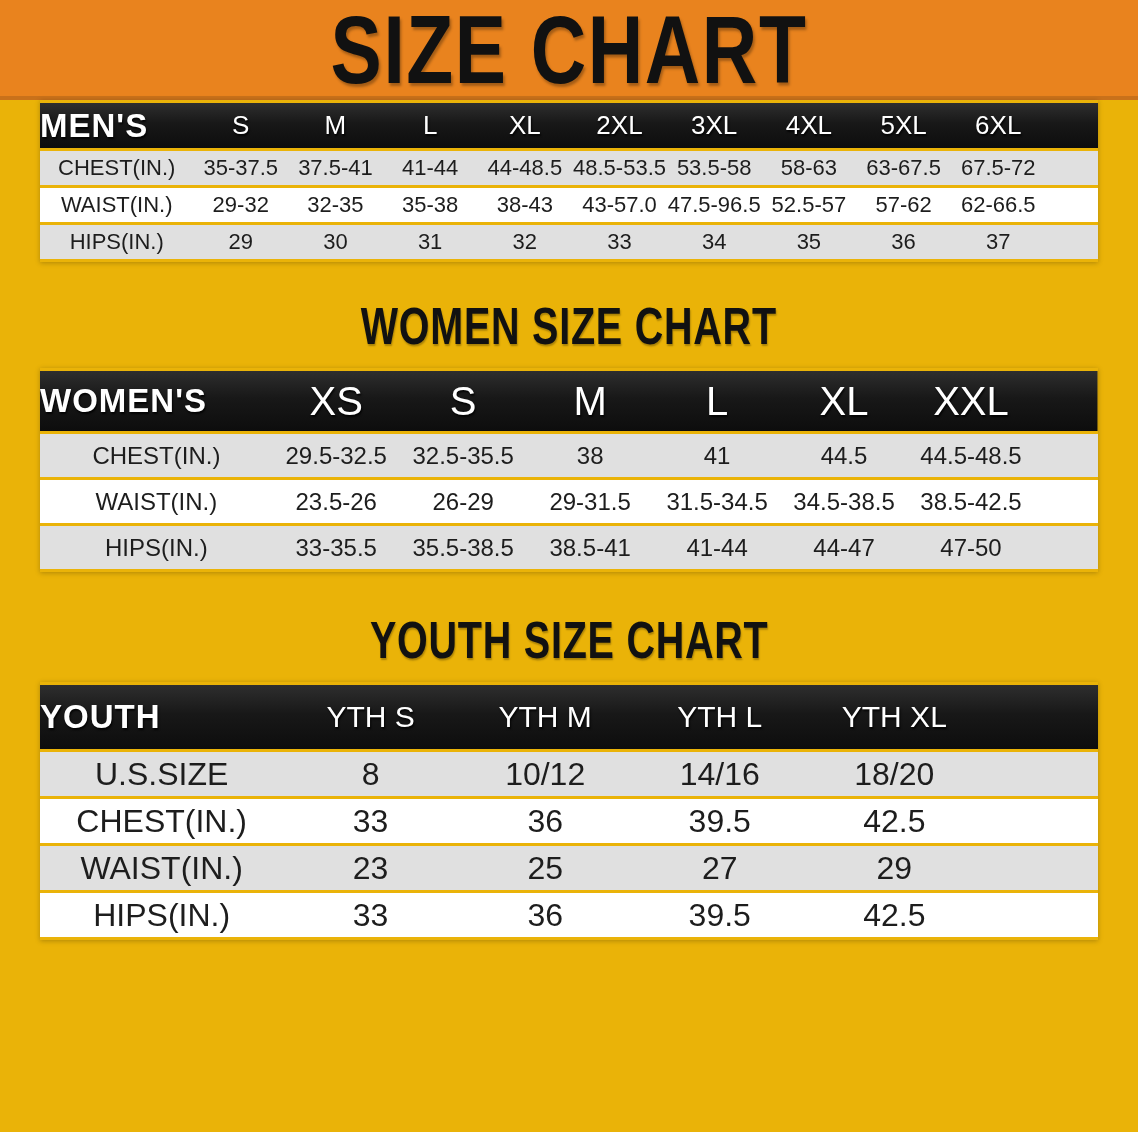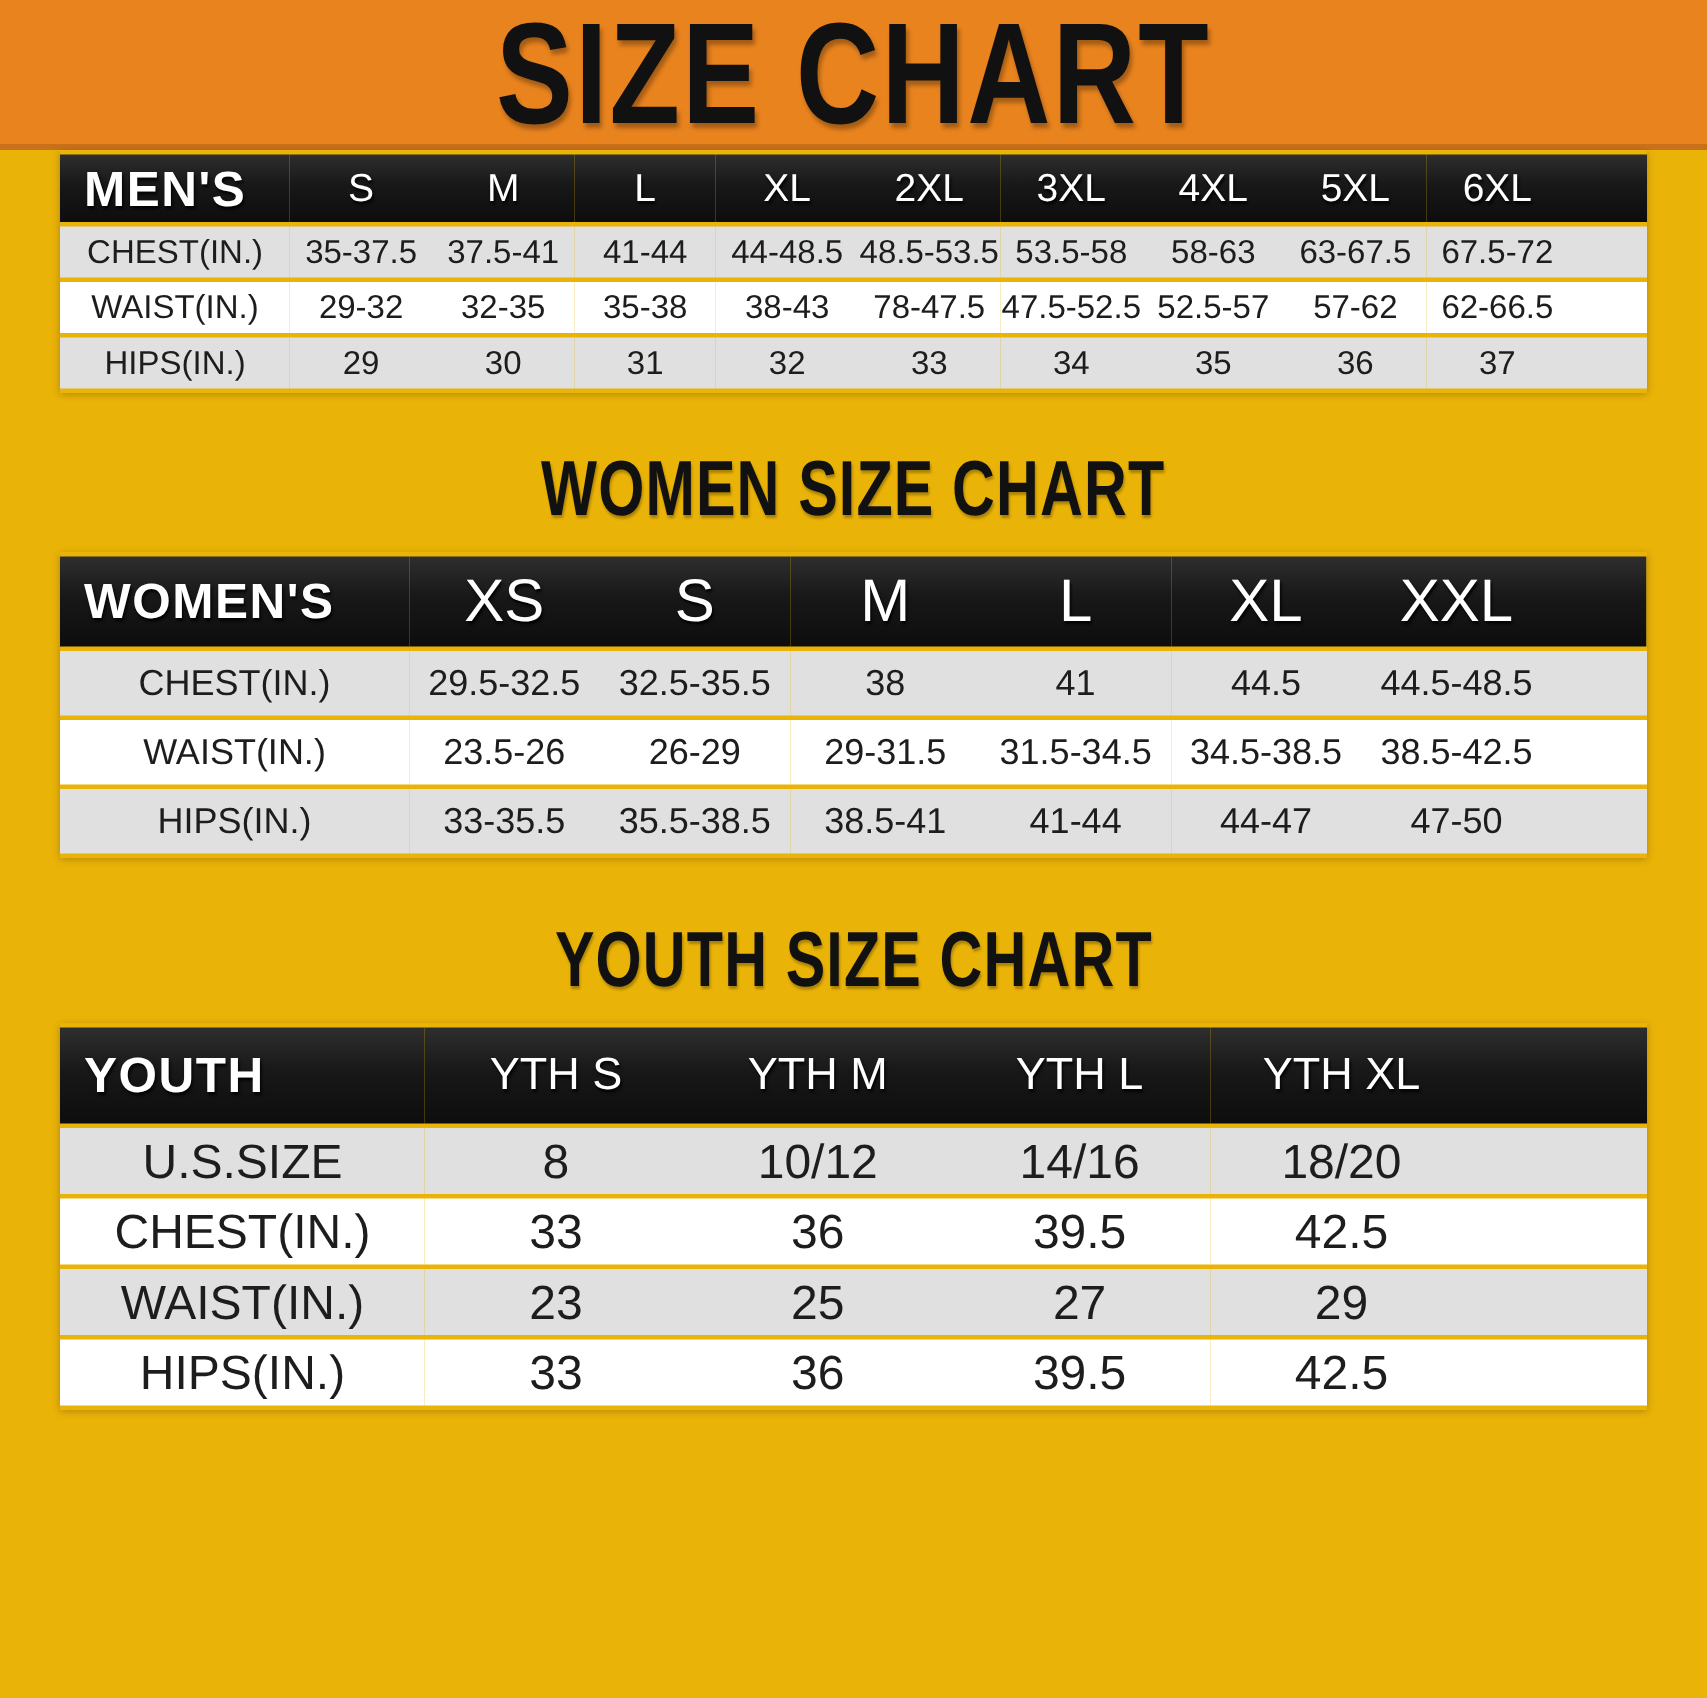--- a/index.html
+++ b/index.html
@@ -26,21 +26,21 @@
   .men-sec .section-title{margin:24px 0 14px;}
   .women-sec .section-title{margin:36px 0 14px;}
   .youth-sec .section-title{margin:40px 14px 14px;}
 
   
   .size-table{width:1058px;margin:0 40px;border-collapse:separate;border-spacing:0 3px;
     table-layout:fixed;box-shadow:0 1px 5px rgba(0,0,0,0.25);}
   .size-table thead tr{background:linear-gradient(180deg,#2e2e2e 0%,var(--bar-bg) 45%,#0d0d0d 100%);}
   .size-table thead th{color:#fff;font-weight:500;text-align:center;white-space:nowrap;
     text-shadow:1px 2px 2px rgba(0,0,0,0.85);}
-  .size-table thead th.first-col{text-align:left;padding-left:16px;font-weight:bold;letter-spacing:1px;}
+  .size-table thead th.first-col{text-align:left;font-weight:bold;letter-spacing:1px;}
   .size-table tbody tr:nth-child(odd){background:var(--row-gray);}
   .size-table tbody tr:nth-child(even){background:var(--row-white);}
   .size-table tbody td{text-align:center;color:#1d1d1d;white-space:nowrap;}
 
   .tbl-men thead th{height:45px;font-size:26px;}
   .tbl-men thead th.first-col{font-size:33px;}
   .tbl-men tbody td{height:34px;font-size:22px;}
 
   .tbl-women thead th{height:60px;font-size:40px;}
   .tbl-women thead th.first-col{font-size:33px;}
@@ -107,22 +107,22 @@
             <td>63-67.5</td>
             <td>67.5-72</td>
             <td></td>
           </tr>
           <tr>
             <td class="first-col">WAIST(IN.)</td>
             <td>29-32</td>
             <td>32-35</td>
             <td>35-38</td>
             <td>38-43</td>
-            <td>78-47.5</td>
-            <td>47.5-52.5</td>
+            <td>43-57.0</td>
+            <td>47.5-96.5</td>
             <td>52.5-57</td>
             <td>57-62</td>
             <td>62-66.5</td>
             <td></td>
           </tr>
           <tr>
             <td class="first-col">HIPS(IN.)</td>
             <td>29</td>
             <td>30</td>
             <td>31</td>

